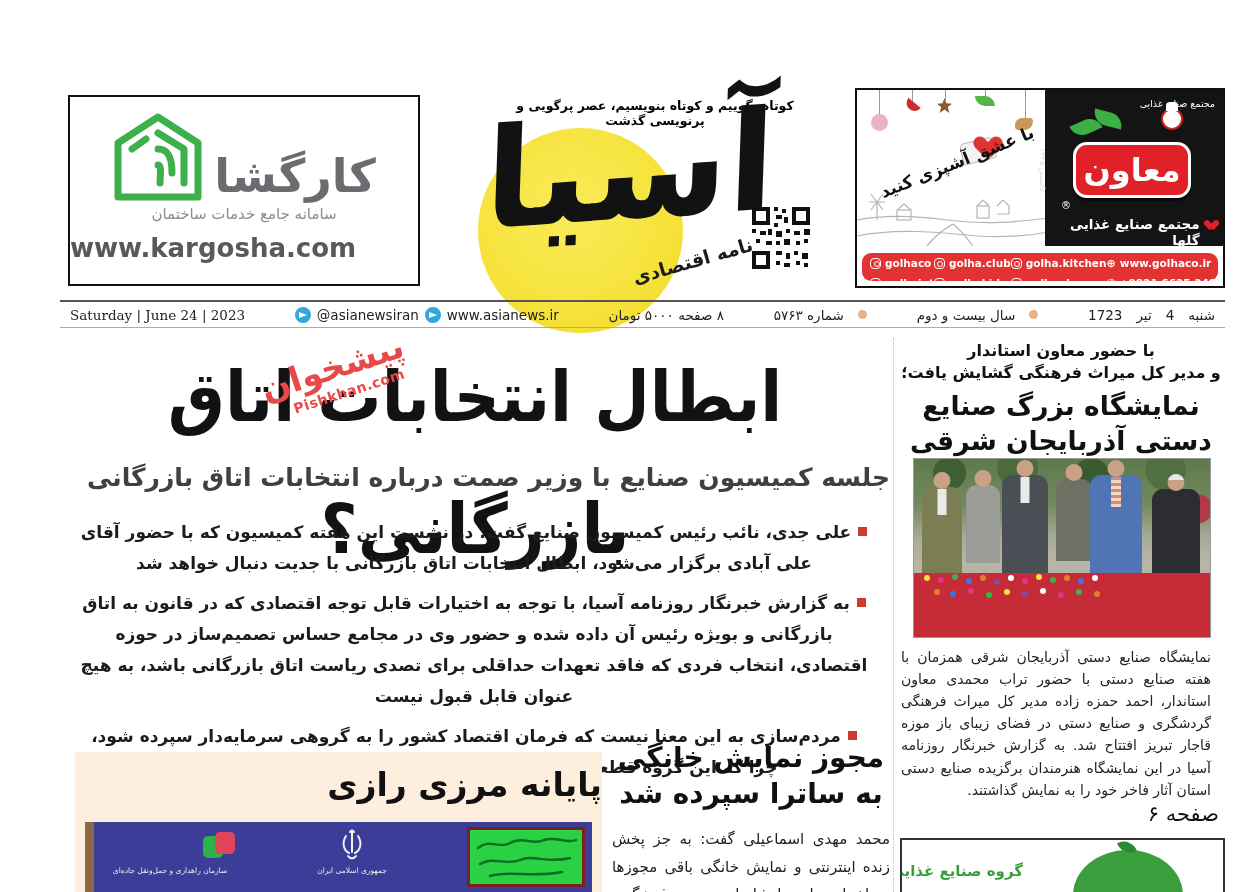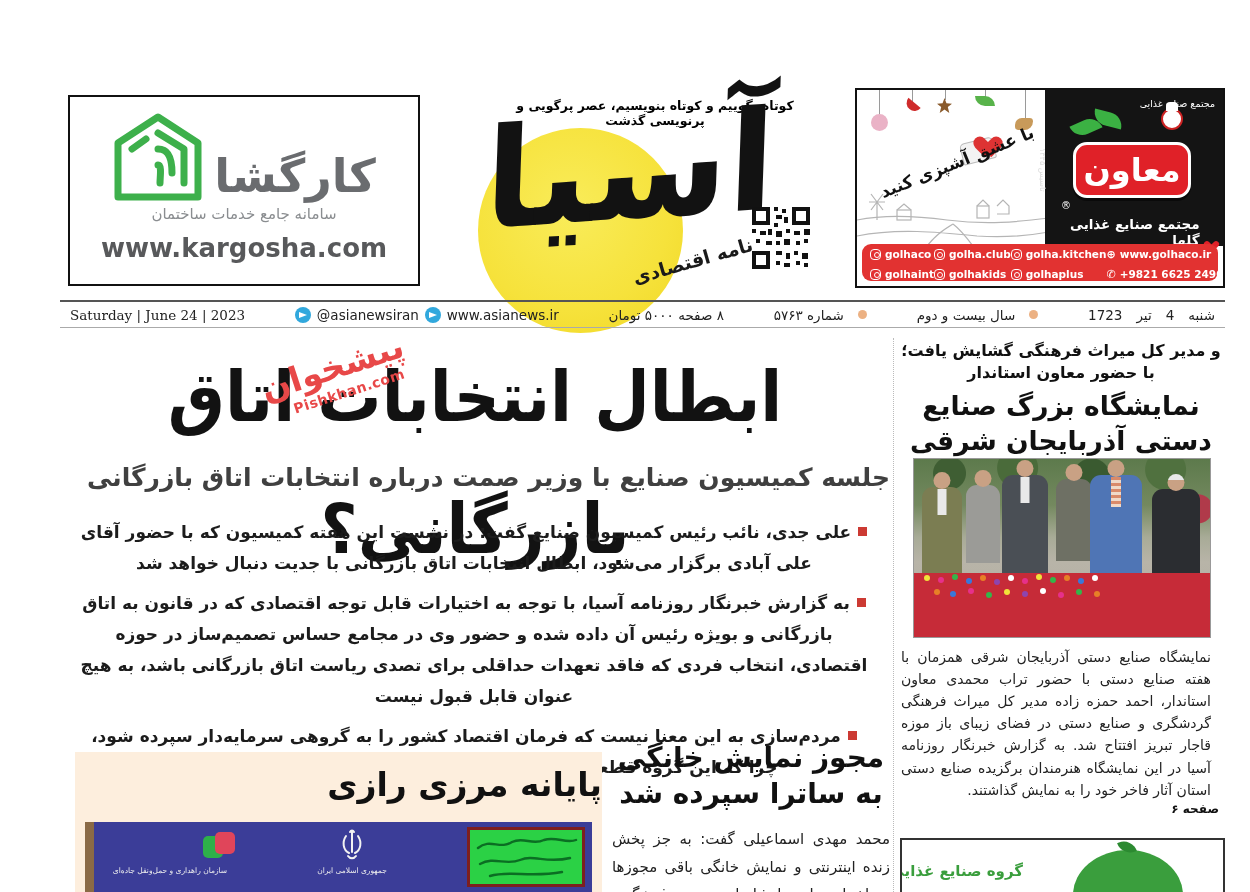--- a/index.html
+++ b/index.html
@@ -6,21 +6,21 @@
   body { background:#e8e8e8; font-family:"DejaVu Sans", sans-serif; }
   .page { position:relative; width:1250px; height:892px; background:#fff; margin:0 auto;
           overflow:hidden; direction:rtl; }
 
   
   .ad-kargosha { position:absolute; left:68px; top:95px; width:352px; height:191px;
                  border:2px solid #111; background:#fff; direction:rtl; }
   .kg-top { display:flex; align-items:flex-end; justify-content:center; gap:10px; padding-top:14px; }
   .kg-logo-text { color:#6a6c6f; font-size:46px; font-weight:bold; letter-spacing:-1px; }
   .kg-sub { text-align:center; color:#8a8d90; font-size:15px; margin-top:2px; }
-  .kg-url { text-align:center; color:#58595b; font-size:26px; font-weight:bold; margin-top:10px; direction:ltr; }
+  .kg-url { text-align:left; color:#58595b; font-size:26px; font-weight:bold; margin-top:10px; direction:ltr; }
 
   .masthead { position:absolute; left:430px; top:60px; width:400px; height:240px; }
   .mh-tagline { position:absolute; top:38px; right:10px; width:330px; text-align:center;
                 font-size:12.5px; font-weight:bold; color:#000000; }
   .mh-sun { position:absolute; left:48px; top:68px; width:205px; height:205px; border-radius:50%;
             background:radial-gradient(circle at 45% 40%, #f9ec5a 0%, #f6e23b 60%, #f0d723 100%); }
   .mh-script { position:absolute; left:-10px; top:28px; width:420px; text-align:center;
                font-size:138px; font-weight:bold; color:#121212; line-height:1.2;
                transform:rotate(-4deg) skewX(-6deg); }
   .mh-type { position:absolute; left:200px; top:185px; font-size:19px; font-weight:bold;
@@ -50,28 +50,28 @@
   .chef { position:absolute; right:40px; top:18px; width:22px; height:22px; border-radius:50%;
           background:#fff; border:2px solid #c22; }
   .chef::after { content:""; position:absolute; left:3px; top:-8px; width:12px; height:9px;
                  background:#fff; border-radius:4px 4px 0 0; }
   .leaf { position:absolute; width:30px; height:14px; background:#3bb143; border-radius:0 14px 0 14px; }
   .gl-logo-box { position:absolute; left:28px; top:52px; width:118px; height:56px; background:#e02128;
                  border:3px solid #fff; border-radius:14px; color:#fff; font-size:32px; font-weight:bold;
                  text-align:center; line-height:50px; box-shadow:0 3px 0 rgba(0,0,0,.5); }
   .gl-reg { position:absolute; left:16px; top:110px; color:#fff; font-size:10px; }
   .gl-strip { position:absolute; right:6px; top:126px; color:#fff; font-size:13.5px; font-weight:bold;
-              direction:rtl; display:flex; align-items:flex-end; gap:6px; }
+              direction:rtl; display:flex; align-items:flex-start; gap:6px; }
   .mini-heart { display:inline-block; width:12px; height:11px; position:relative; }
   .mini-heart::before, .mini-heart::after { content:""; position:absolute; top:0; width:6px; height:10px;
         background:#e02128; border-radius:6px 6px 0 0; }
   .mini-heart::before { left:2px; transform:rotate(-45deg); transform-origin:100% 100%; }
   .mini-heart::after { left:3px; transform:rotate(45deg); transform-origin:0 100%; }
 
-  .gl-bar { position:absolute; left:5px; right:5px; bottom:5px; height:37px; background:#e23231;
+  .gl-bar { position:absolute; left:5px; right:5px; bottom:5px; height:28px; background:#e23231;
             border-radius:9px; display:grid; grid-template-columns:1.05fr 1.2fr 1.35fr 1.5fr;
             grid-auto-rows:20px; align-items:center; padding:0 8px; color:#fff;
             font-size:10.5px; font-weight:bold; direction:ltr; }
   .gl-cell { display:flex; align-items:center; gap:4px; white-space:nowrap; }
   .ig { display:inline-block; width:11px; height:11px; border:1.5px solid #fff; border-radius:4px; position:relative; flex:0 0 auto;}
   .ig::after { content:""; position:absolute; left:2.5px; top:2.5px; width:4px; height:4px;
                border:1px solid #fff; border-radius:50%; }
   .glyph-ic { font-size:11px; line-height:1; }
 
   
@@ -147,21 +147,21 @@
   .person { position:absolute; border-radius:11px 11px 0 0; }
   .person::before { content:""; position:absolute; left:50%; top:-15px; transform:translateX(-50%);
                     width:17px; height:17px; border-radius:50%; background:#c9a184; }
   .p-hairw::before { background:linear-gradient(#e8e8e8 35%, #c9a184 36%); }
   .p-shirt::after { content:""; position:absolute; left:50%; top:2px; transform:translateX(-50%);
                     width:9px; height:26px; background:#e9e9e9; }
   .p-shirt-red::after { content:""; position:absolute; left:50%; top:2px; transform:translateX(-50%);
                     width:10px; height:30px; background:repeating-linear-gradient(#d98a6a 0 3px, #f0d9c8 3px 6px); }
   .exh-body { position:absolute; left:4px; top:306px; width:310px; font-size:14px; line-height:1.58;
               color:#222; text-align:justify; }
-  .exh-page { position:absolute; right:6px; top:462px; font-size:12px; font-weight:bold; color:#111; }
+  .exh-page { position:absolute; right:6px; top:462px; font-size:21px; font-weight:normal; color:#111; }
 
   .food-ad { position:absolute; left:900px; top:838px; width:325px; height:70px; background:#fff;
              border:2px solid #333; overflow:hidden; }
   .fa-label { position:absolute; right:200px; top:22px; font-size:15px; font-weight:bold; color:#3a9e3d; white-space:nowrap; }
   .fa-green { position:absolute; right:40px; top:10px; width:110px; height:90px; border-radius:50%;
               background:#3a9e3d; }
   .fa-sprout { position:absolute; right:88px; top:0px; width:16px; height:14px; background:#2c8a31;
                border-radius:0 14px 0 14px; transform:rotate(-20deg); }
 
   svg { display:block; }
@@ -386,22 +386,22 @@
     <div class="satra-h">
       <div>مجوز نمایش خانگی</div>
       <div>به ساترا سپرده شد</div>
     </div>
     <div class="satra-body">محمد مهدی اسماعیلی گفت: به جز پخش زنده اینترنتی و نمایش خانگی باقی مجوزها در اختیار وزارت ارشاد است وزیر فرهنگ و ارشاد اسلامی با بیان اینکه بخش اعظم اختیارات</div>
   </div>
 
   <div class="col-sep"></div>
   <div class="right-col">
     <div class="exh-kicker">
+      <div>با حضور معاون استاندار</div>
       <div>و مدیر کل میراث فرهنگی گشایش یافت؛</div>
-      <div>با حضور معاون استاندار</div>
     </div>
     <div class="exh-h">نمایشگاه بزرگ صنایع دستی آذربایجان شرقی</div>
     <div class="exh-photo">
       <div class="person p-shirt" style="left:8px;bottom:58px;width:40px;height:92px;background:#7b7d52"></div>
       <div class="person" style="left:52px;bottom:74px;width:34px;height:78px;background:#9b9b97"></div>
       <div class="person p-shirt" style="left:88px;bottom:62px;width:46px;height:100px;background:#4a4f55"></div>
       <div class="person" style="left:142px;bottom:76px;width:36px;height:82px;background:#6e7064"></div>
       <div class="person p-shirt-red" style="left:176px;bottom:58px;width:52px;height:104px;background:#4f75b5"></div>
       <div class="person p-hairw" style="left:238px;bottom:40px;width:48px;height:108px;background:#2b2d31"></div>
       <div class="exh-table">

